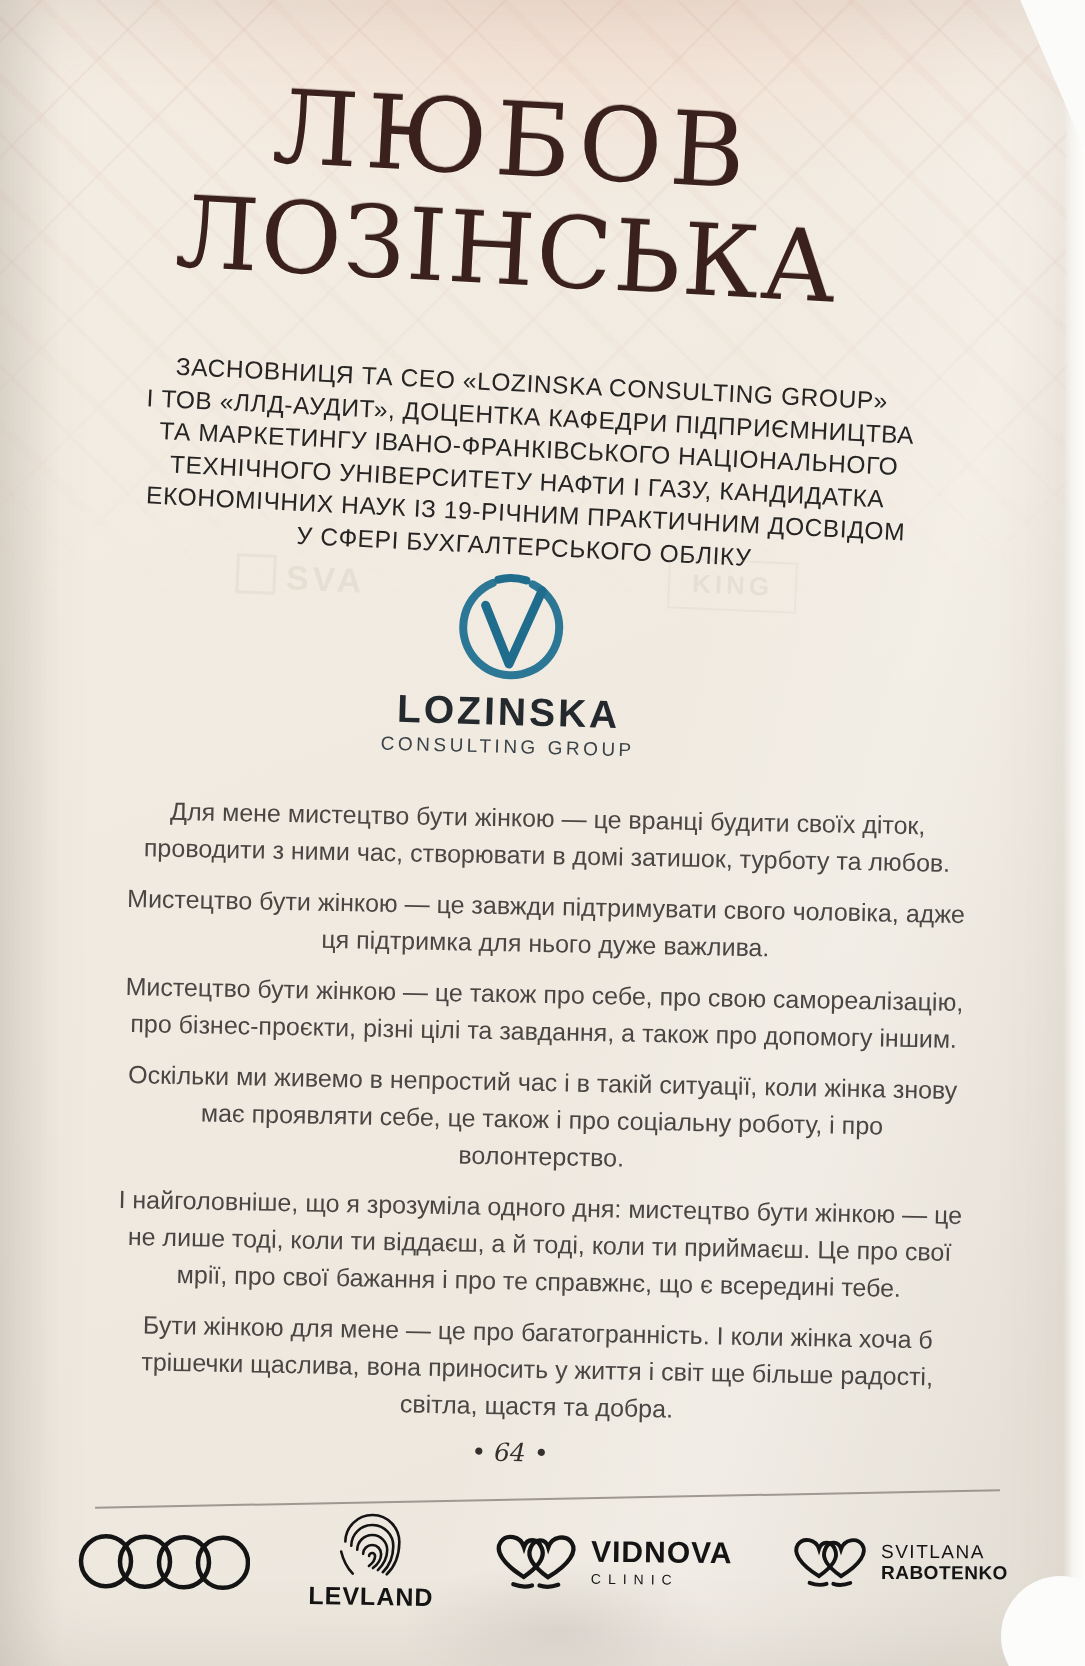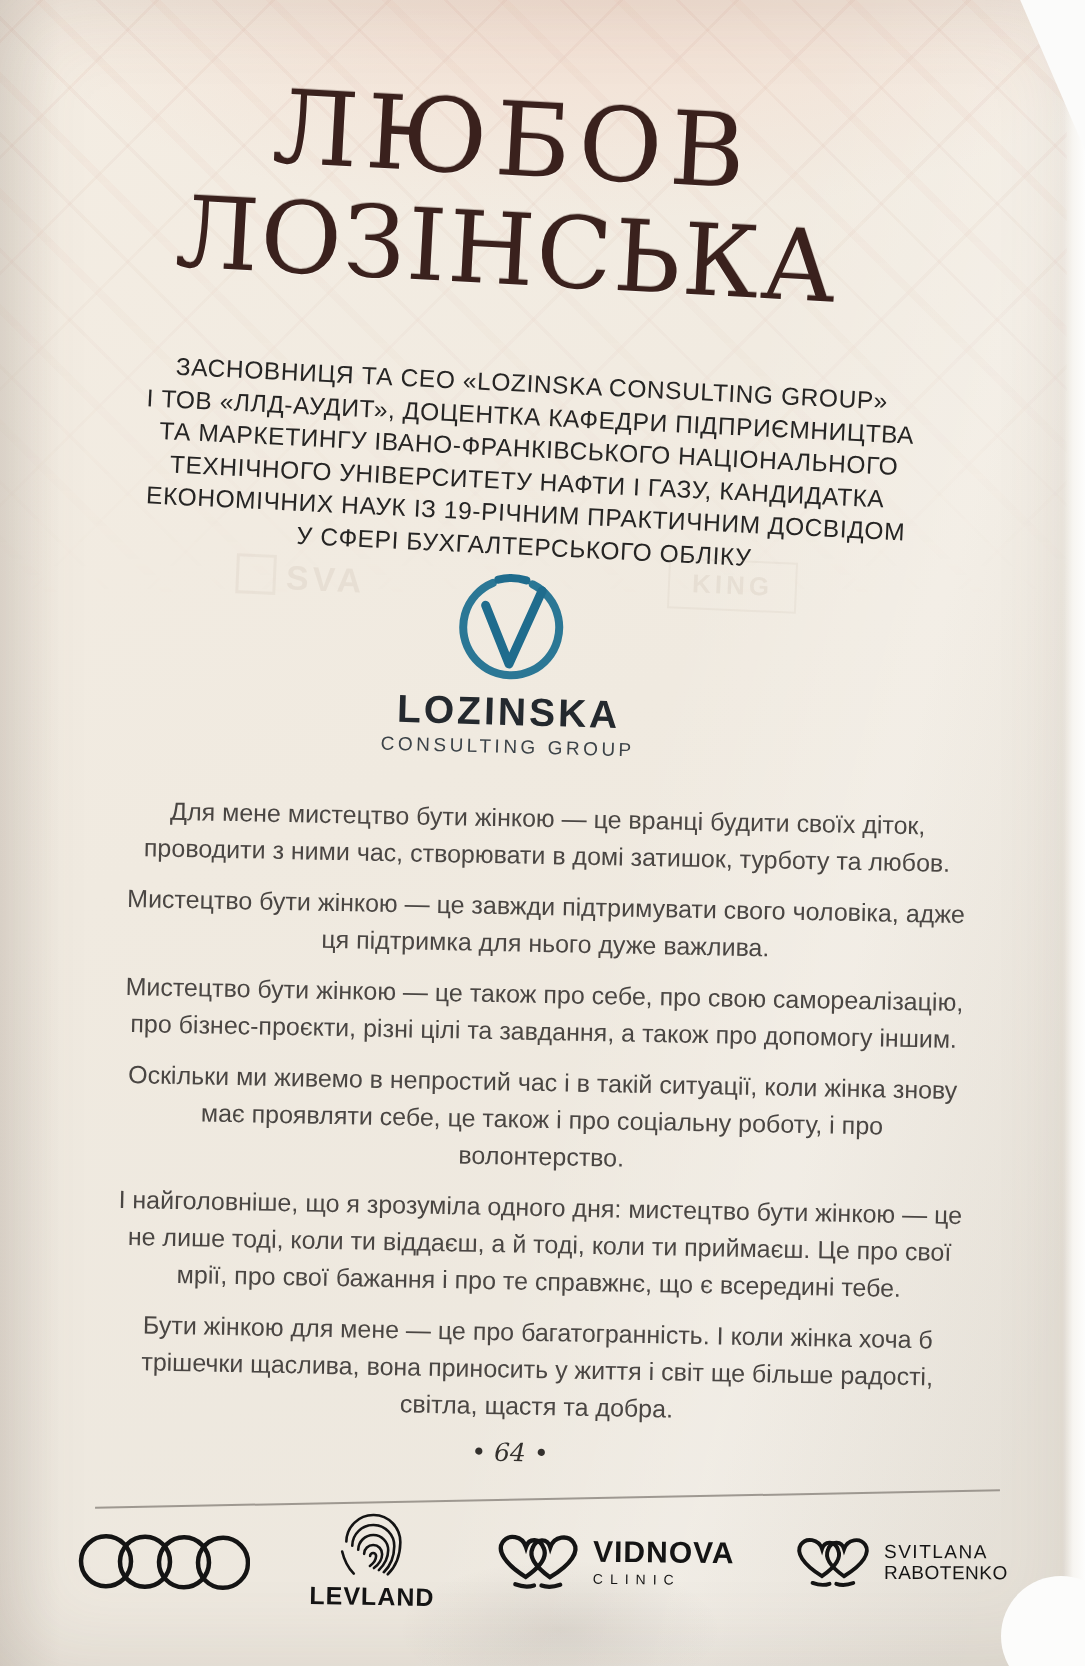--- a/index.html
+++ b/index.html
@@ -67,21 +67,21 @@
   .sponsors{position:absolute;left:78px;top:1512px;width:930px;display:flex;align-items:center;justify-content:space-between;}
   .sponsor{display:flex;align-items:center;color:#141414;}
   .sponsor svg{display:block;}
   .sp-levland{flex-direction:column;transform:rotate(1deg);}
   .sp-levland .sp-label{font-size:25px;font-weight:800;letter-spacing:1px;margin-top:2px;}
   .sp-vidnova{gap:12px;transform:rotate(0.6deg);}
   .sp-vidnova .sp-label{font-size:30px;font-weight:800;letter-spacing:1px;line-height:30px;}
   .sp-vidnova .sp-sub{font-size:14px;font-weight:500;letter-spacing:7px;margin-top:4px;}
   .sp-rabotenko{gap:12px;transform:rotate(0.2deg);}
   .sp-rabotenko .sp-label{font-size:19px;font-weight:400;letter-spacing:1.5px;line-height:21px;}
-  .sp-rabotenko .sp-sub{font-size:19px;font-weight:400;letter-spacing:0.5px;line-height:21px;}
+  .sp-rabotenko .sp-sub{font-size:19px;font-weight:700;letter-spacing:0.5px;line-height:21px;}
   .sp-rings{transform:rotate(0.8deg);}
 </style>
 </head>
 <body>
 
 <div class="photo">
   <div class="ornament"></div>
   <div class="shade-left"></div>
 
   <div class="title-block">

